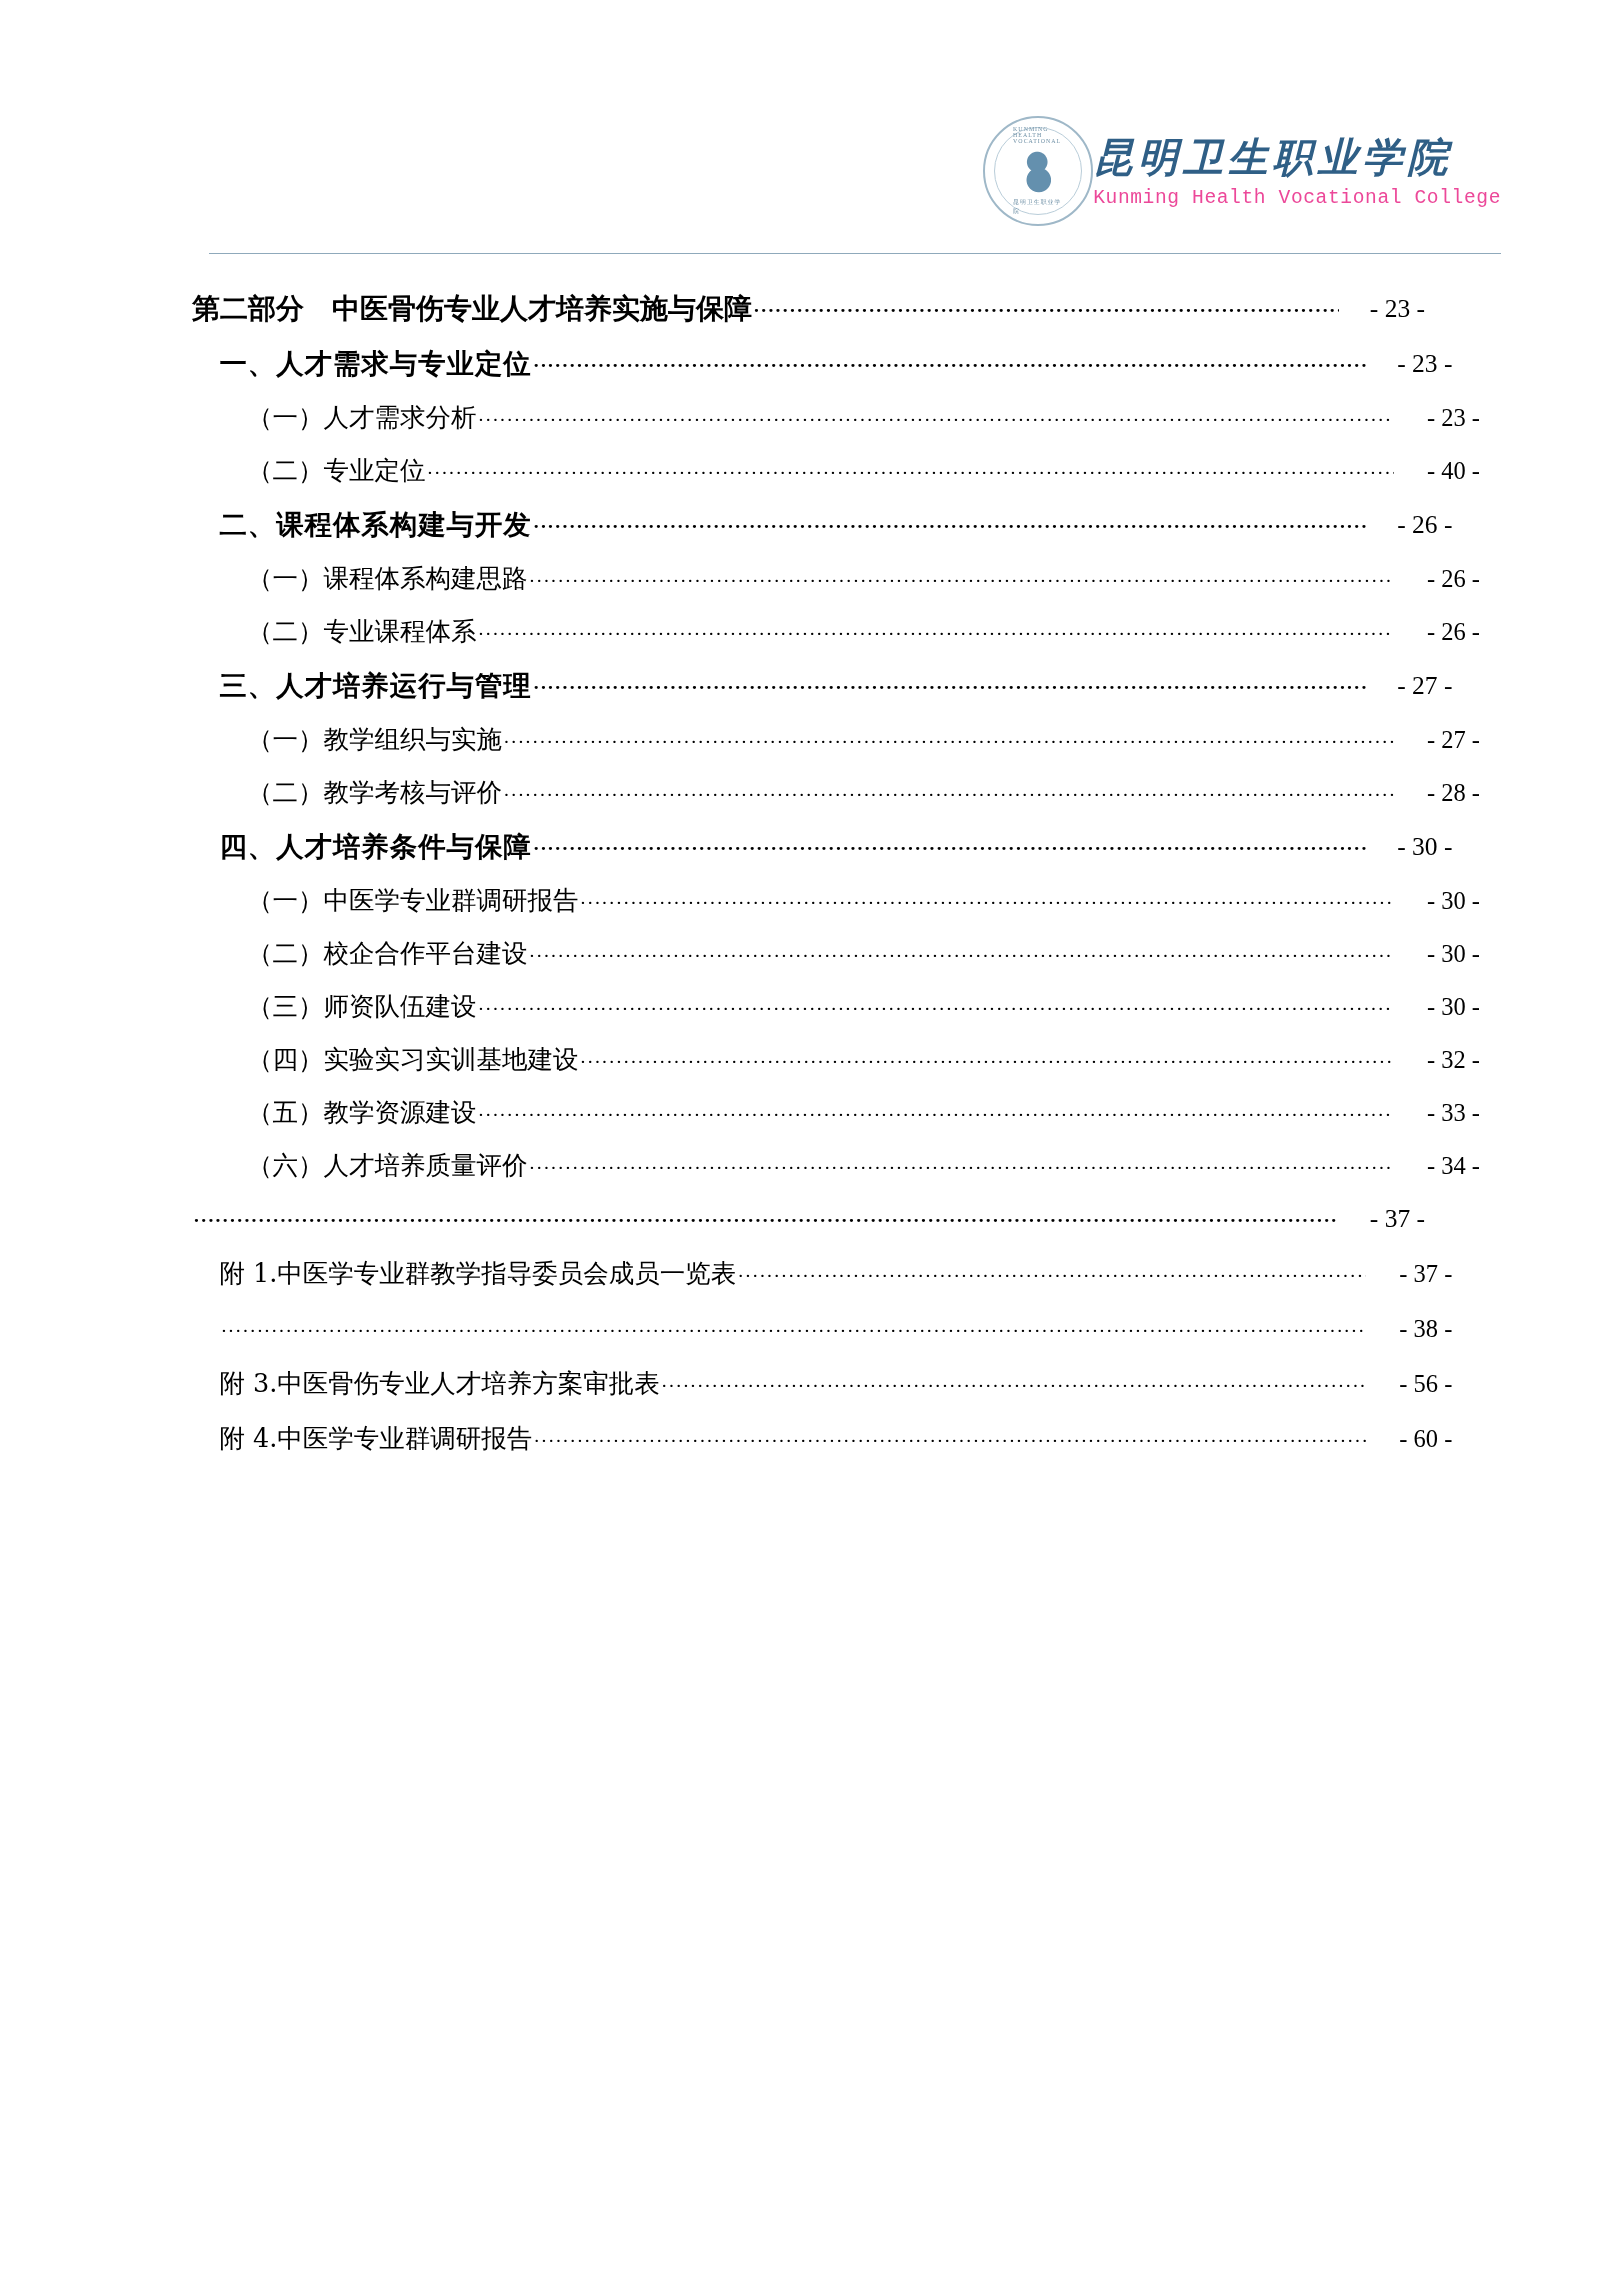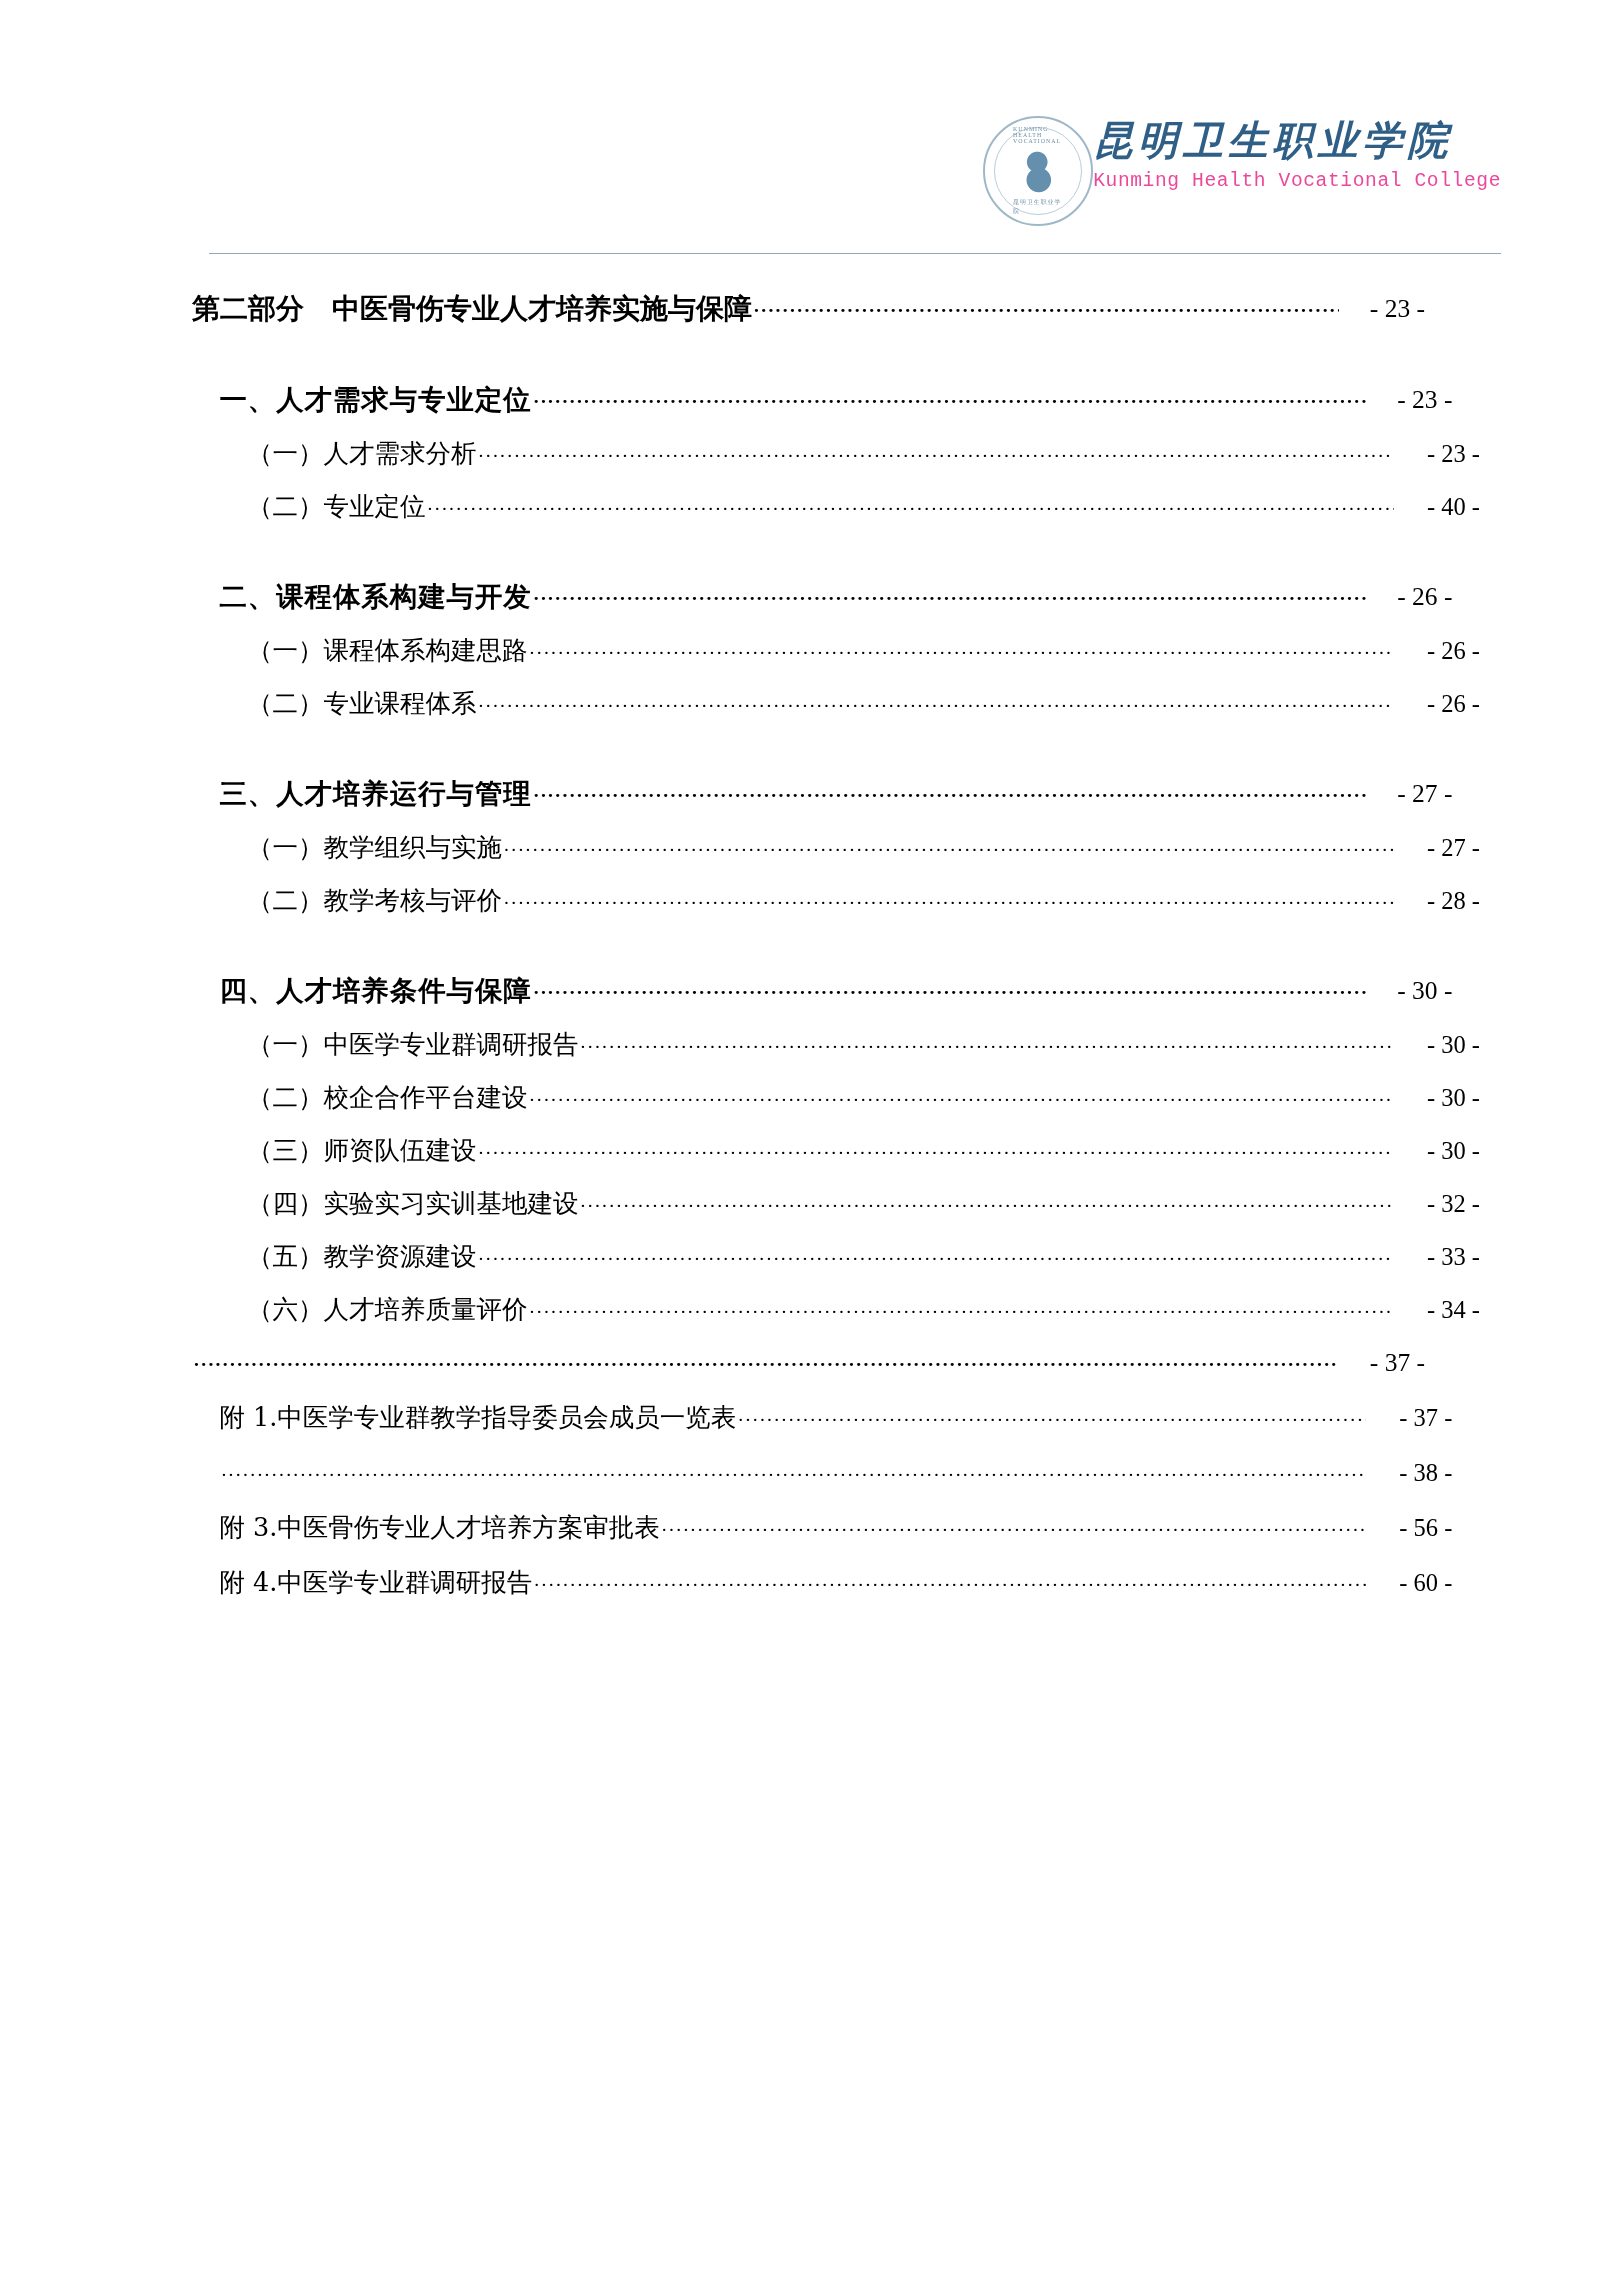--- a/index.html
+++ b/index.html
@@ -16,21 +16,21 @@
     box-sizing: border-box;
     overflow: hidden;
   }
 
   
   .header {
     position: absolute;
     top: 116px;
     right: 120px;
     display: flex;
-    align-items: flex-start;
+    align-items: center;
     gap: 0;
   }
   .logo-seal {
     width: 106px;
     height: 106px;
     border-radius: 50%;
     border: 2px solid #9fb8c8;
     position: relative;
     flex: none;
     background: #ffffff;
@@ -150,21 +150,20 @@
     height: 54px;
   }
   .lvl-part .toc-label { letter-spacing: 0px; }
   .lvl-part .toc-page { font-size: 25.5px; font-weight: normal; }
 
   .lvl-1 {
     font-size: 27.4px;
     font-weight: bold;
     padding-left: 27.4px;
     height: 55px;
-    margin-top: 36px;
   }
   .lvl-1 .toc-label { letter-spacing: 1px; }
   .lvl-1 .toc-page { font-size: 25.5px; font-weight: normal; }
 
   .lvl-2 {
     font-size: 25.5px;
     font-weight: normal;
     padding-left: 55px;
     height: 53px;
   }

